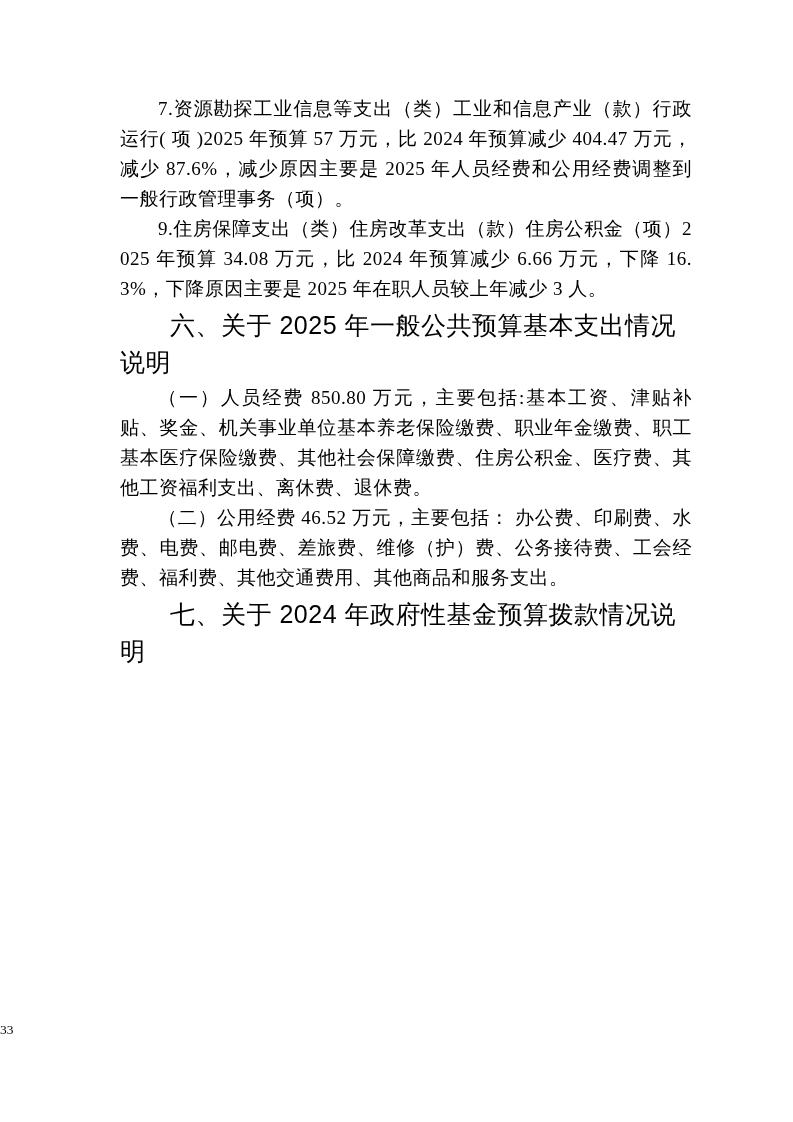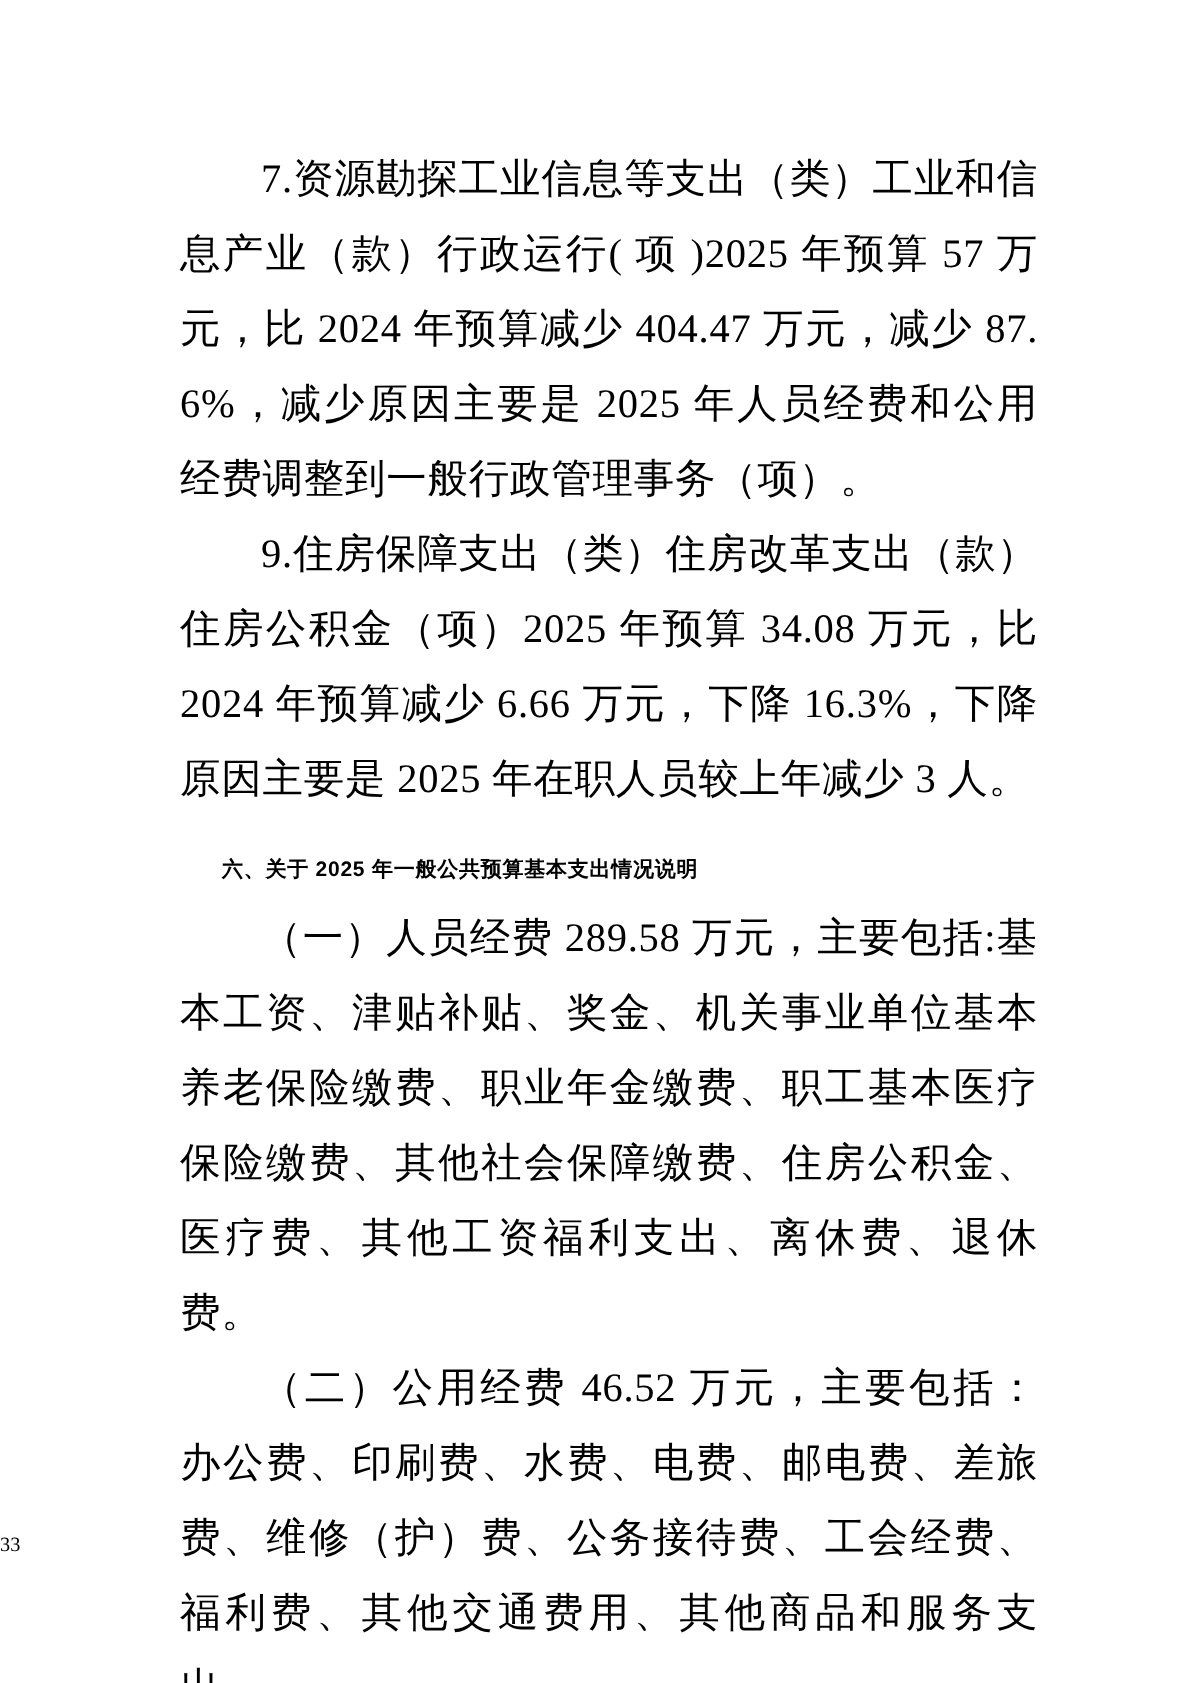--- a/index.html
+++ b/index.html
@@ -17,33 +17,33 @@
     color: #000000;
   }
   .content {
     position: absolute;
     left: 120px;
     top: 94px;
     width: 572px;
   }
   p.body-para {
     margin: 0;
-    font-size: 27px;
-    line-height: 50px;
+    font-size: 19px;
+    line-height: 30px;
     text-align: justify;
     text-indent: 2em;
     letter-spacing: 0.5px;
     word-break: break-all;
   }
   h2.section-heading {
-    margin: 17px 0 2px 0;
-    font-size: 14px;
+    margin: 3px 0 2px 0;
+    font-size: 25px;
     line-height: 37px;
     font-family: "Liberation Sans", "DejaVu Sans", sans-serif;
-    font-weight: 700;
+    font-weight: 400;
     text-indent: 2em;
     letter-spacing: 0.5px;
   }
   .page-number {
     position: absolute;
     left: 0;
     top: 1022px;
     width: 100%;
     text-align: left;
     font-size: 13.5px;
@@ -51,18 +51,18 @@
   }
 </style>
 </head>
 <body>
 
 <div class="page">
   <div class="content">
     <p class="body-para">7.资源勘探工业信息等支出（类）工业和信息产业（款）行政运行( 项 )2025 年预算 57 万元，比 2024 年预算减少 404.47 万元，减少 87.6%，减少原因主要是 2025 年人员经费和公用经费调整到一般行政管理事务（项）。</p>
     <p class="body-para">9.住房保障支出（类）住房改革支出（款）住房公积金（项）2025 年预算 34.08 万元，比 2024 年预算减少 6.66 万元，下降 16.3%，下降原因主要是 2025 年在职人员较上年减少 3 人。</p>
     <h2 class="section-heading">六、关于 2025 年一般公共预算基本支出情况说明</h2>
-    <p class="body-para">（一）人员经费 289.58 万元，主要包括:基本工资、津贴补贴、奖金、机关事业单位基本养老保险缴费、职业年金缴费、职工基本医疗保险缴费、其他社会保障缴费、住房公积金、医疗费、其他工资福利支出、离休费、退休费。</p>
+    <p class="body-para">（一）人员经费 850.80 万元，主要包括:基本工资、津贴补贴、奖金、机关事业单位基本养老保险缴费、职业年金缴费、职工基本医疗保险缴费、其他社会保障缴费、住房公积金、医疗费、其他工资福利支出、离休费、退休费。</p>
     <p class="body-para">（二）公用经费 46.52 万元，主要包括： 办公费、印刷费、水费、电费、邮电费、差旅费、维修（护）费、公务接待费、工会经费、福利费、其他交通费用、其他商品和服务支出。</p>
     <h2 class="section-heading">七、关于 2024 年政府性基金预算拨款情况说明</h2>
   </div>
   <div class="page-number">33</div>
 </div>
 
 </body></html>

